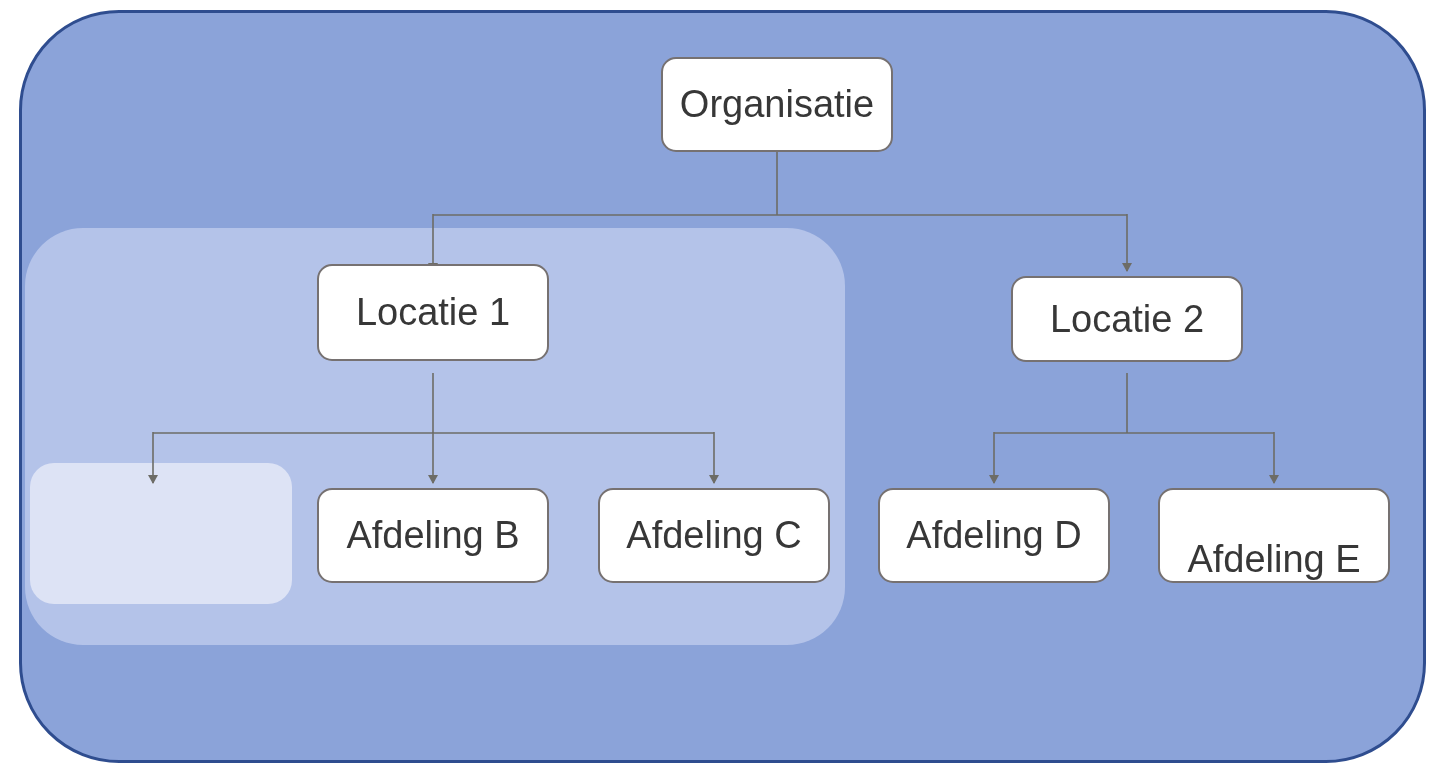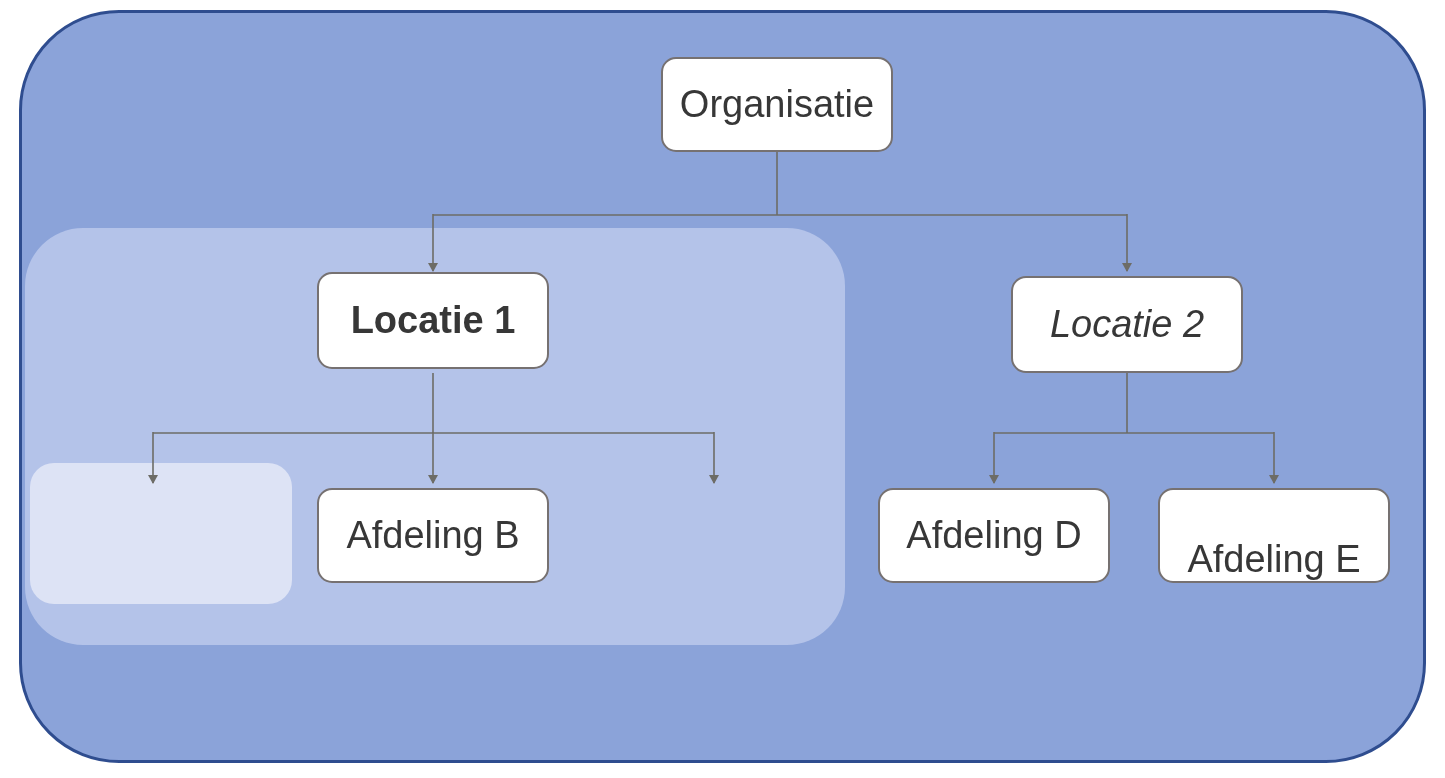--- a/index.html
+++ b/index.html
@@ -62,22 +62,22 @@
     display: flex;
     align-items: center;
     justify-content: center;
   }
   .node .label {
     font-size: 38px;
     color: var(--text);
     white-space: nowrap;
   }
   .n-organisatie { left: 661px; top: 57px;  }
-  .n-locatie1    { left: 317px; top: 272px; height: 97px; font-weight: bold; }
-  .n-locatie2    { left: 1011px; top: 276px; height: 97px; font-style: italic; }
+  .n-locatie1    { left: 317px; top: 264px; height: 97px; }
+  .n-locatie2    { left: 1011px; top: 276px; height: 86px; }
   .n-afdeling-a  { left: 37px;  top: 488px; }
   .n-afdeling-b  { left: 317px; top: 488px; }
   .n-afdeling-c  { left: 598px; top: 488px; }
   .n-afdeling-d  { left: 878px; top: 488px; text-align: right; }
   .n-afdeling-e  { left: 1158px; top: 488px; align-items: flex-end; }
 </style>
 </head>
 <body>
 
 <div class="canvas">
@@ -123,20 +123,23 @@
 
   <div class="node n-locatie2">
     <span class="label">Locatie 2</span>
   </div>
 
 
   <div class="node n-afdeling-b">
     <span class="label">Afdeling B</span>
   </div>
 
+  <div class="node n-afdeling-c">
+    <span class="label">Afdeling C</span>
+  </div>
 
   <div class="node n-afdeling-d">
     <span class="label">Afdeling D</span>
   </div>
 
   <div class="node n-afdeling-e">
     <span class="label">Afdeling E</span>
   </div>
 
 </div>

